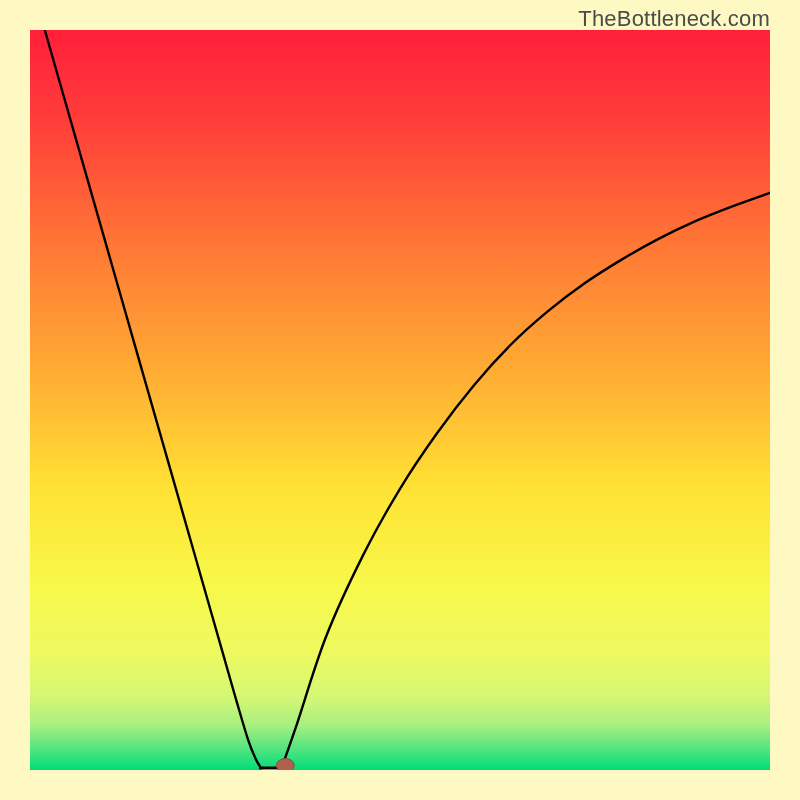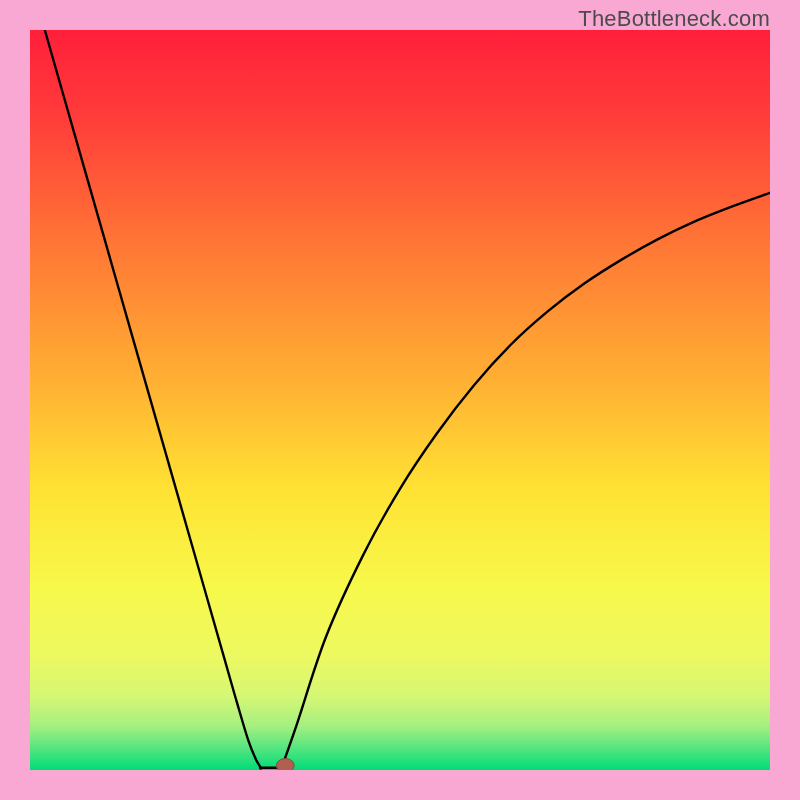--- a/index.html
+++ b/index.html
@@ -8,21 +8,21 @@
     width: 800px;
     height: 800px;
     overflow: hidden;
     background: #000;
     font-family: Arial, Helvetica, sans-serif;
   }
   .frame {
     position: relative;
     width: 800px;
     height: 800px;
-    background: #f9a8d4;
+    background: #fef9c3;
   }
   .plot-area {
     position: absolute;
     left: 30px;
     top: 30px;
     width: 740px;
     height: 740px;
     overflow: hidden;
   }
   .watermark {

